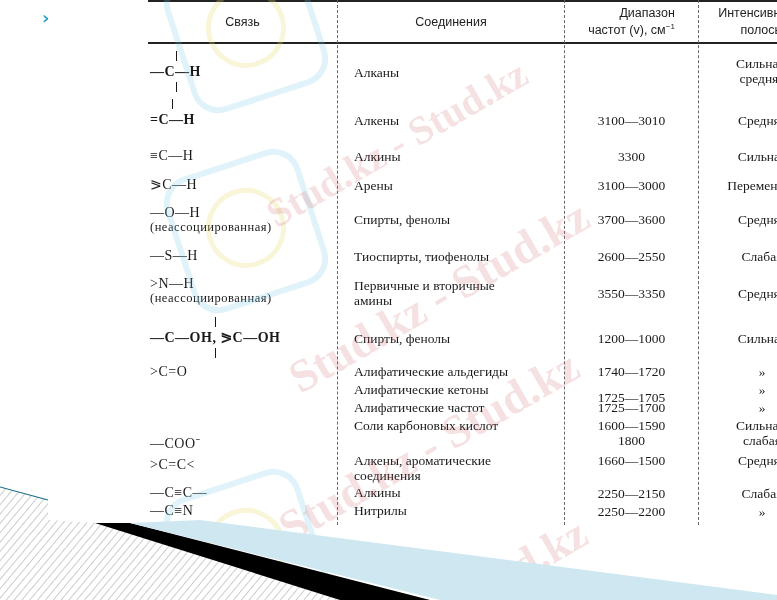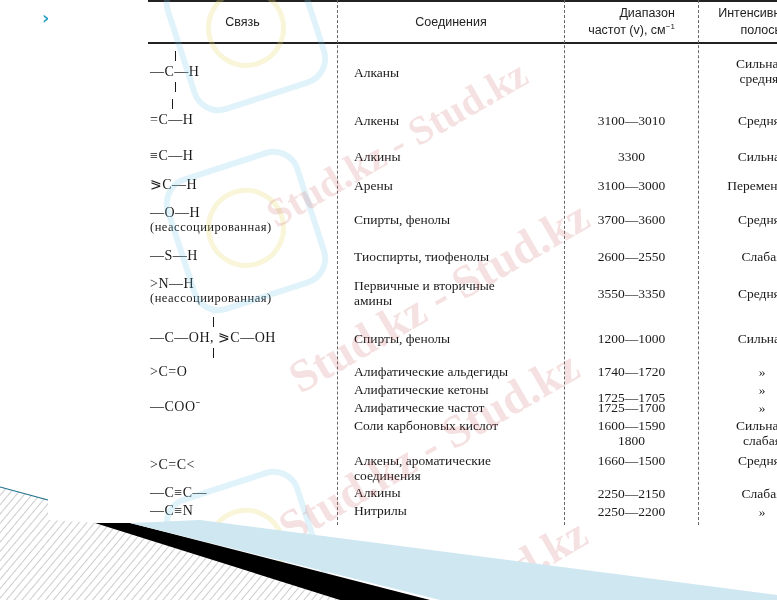--- a/index.html
+++ b/index.html
@@ -40,21 +40,21 @@
 
   .cell { position:absolute; font-size:13.5px; line-height:15px; white-space:nowrap; }
   .cell.bond { left:2px; font-size:14px; }
   .cell.bond .note { font-size:12.5px; display:block; }
   .cell.comp { left:206px; }
   .cell.freq { left:417px; width:133px; text-align:center; }
   .cell.inten { left:551px; width:126px; text-align:center; }
 
   
   .chem { font-family:"Liberation Serif", serif; font-size:14.5px; letter-spacing:0.5px; }
-  .vert { position:relative; display:inline-block; }
+  .vert { position:relative; display:inline-block;font-weight:bold; }
   .vert::before, .vert::after { content:""; position:absolute; left:50%; width:1px; background:#1a1a1a; }
   .vert.up::before { top:-13px; height:10px; }
   .vert.down::after { bottom:-13px; height:10px; }
 
   
   .band-black {
     position:absolute; left:0; top:0; width:777px; height:600px; pointer-events:none;
   }
   .watermark {
     position:absolute; font-family:"Liberation Serif", serif; font-weight:bold;
@@ -155,21 +155,21 @@
     <div class="cell inten" style="top:364px">»</div>
 
     <div class="cell comp" style="top:382px">Алифатические кетоны</div>
     <div class="cell freq" style="top:390px">1725—1705</div>
     <div class="cell inten" style="top:382px">»</div>
 
     <div class="cell comp" style="top:400px">Алифатические частот</div>
     <div class="cell freq" style="top:400px">1725—1700</div>
     <div class="cell inten" style="top:400px">»</div>
 
-    <div class="cell bond chem" style="top:399px">—COO⁻</div>
+    <div class="cell bond chem" style="top:436px">—COO⁻</div>
     <div class="cell comp" style="top:418px">Соли карбоновых кислот</div>
     <div class="cell freq" style="top:418px">
       <span>1600—1590</span><br>
       <span>1800</span>
     </div>
     <div class="cell inten" style="top:418px">
       <span>Сильная,</span><br>
       <span>слабая</span>
     </div>
 

